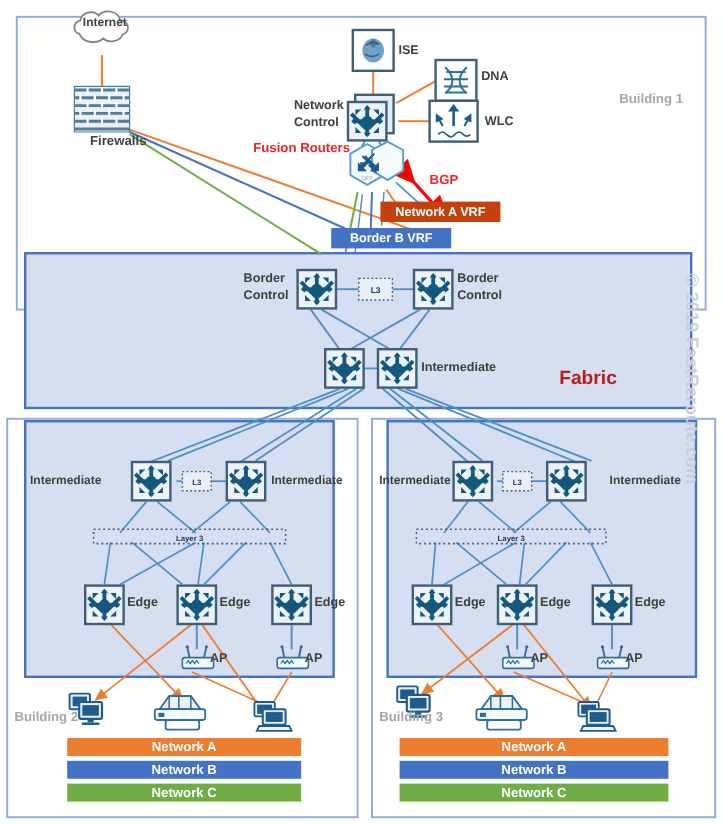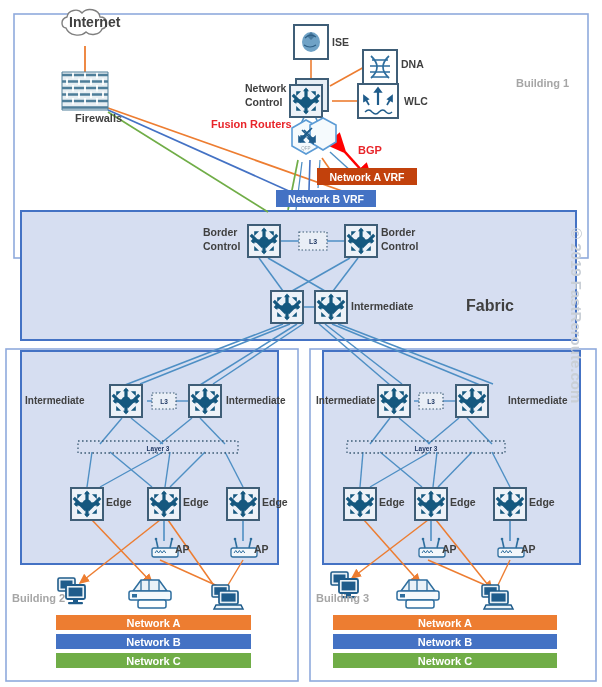--- a/index.html
+++ b/index.html
@@ -8,21 +8,21 @@
   svg.layer{position:absolute;left:0;top:0;width:602px;height:687px;}
   #links{z-index:2;}
   #nodes{z-index:3;}
   .lbl{position:absolute;z-index:5;white-space:nowrap;color:#404040;font-weight:bold;}
   .vrf{position:absolute;z-index:6;color:#ffffff;font-weight:bold;text-align:center;
        display:flex;align-items:center;justify-content:center;}
   .netbar{position:absolute;z-index:6;color:#ffffff;font-weight:bold;text-align:center;
        display:flex;align-items:center;justify-content:center;font-size:11px;}
   .bldg{position:absolute;z-index:5;color:#a6a6a6;font-weight:bold;font-size:11px;}
   .red{color:#e8252a;font-weight:bold;}
-  .fabriclbl{position:absolute;z-index:5;color:#404040;font-weight:bold;font-size:16px;}
+  .fabriclbl{position:absolute;z-index:5;color:#b91c1c;font-weight:bold;font-size:16px;margin-top:10px;}
   .wm{position:absolute;z-index:4;color:#c9cfd6;font-size:15px;font-weight:bold;
       transform:rotate(90deg);transform-origin:left top;white-space:nowrap;}
 </style>
 </head>
 <body>
 
 <div id="stage">
 
   <svg class="layer" id="links" viewBox="0 0 602 687">
     <defs>
@@ -365,35 +365,35 @@
         <use href="#pcIcon"></use>
       </g>
     <g transform="translate(395,577)">
         <use href="#printerIcon"></use>
       </g>
     <g transform="translate(480,583)">
         <use href="#laptopIcon"></use>
       </g>
   </svg>
 
-  <div class="lbl" style="left:69px;top:14px;font-size:14px;">Internet</div>
+  <div class="lbl" style="left:69px;top:14px;font-size:10px;">Internet</div>
   <div class="lbl" style="left:59px;top:112px;font-size:11px;margin-left:16px;">Firewalls</div>
 
   <div class="lbl" style="left:245px;top:82px;font-size:10.5px;">Network</div>
   <div class="lbl" style="left:245px;top:96px;font-size:10.5px;">Control</div>
 
   <div class="lbl red" style="left:211px;top:118px;font-size:11px;">Fusion Routers</div>
   <div class="lbl red" style="left:358px;top:144px;font-size:11px;">BGP</div>
 
   <div class="lbl" style="left:332px;top:36px;font-size:10.5px;">ISE</div>
   <div class="lbl" style="left:401px;top:58px;font-size:10.5px;">DNA</div>
   <div class="lbl" style="left:404px;top:95px;font-size:10.5px;">WLC</div>
 
   <div class="vrf" style="left:317px;top:168px;width:100px;height:17px;background:#c2410c;font-size:10.5px;">Network A VRF</div>
-  <div class="vrf" style="left:276px;top:190px;width:100px;height:17px;background:#4472C4;font-size:10.5px;">Network B VRF</div>
+  <div class="vrf" style="left:276px;top:190px;width:100px;height:17px;background:#4472C4;font-size:10.5px;">Border B VRF</div>
 
   <div class="lbl" style="left:203px;top:226px;font-size:10.5px;">Border</div>
   <div class="lbl" style="left:203px;top:240px;font-size:10.5px;">Control</div>
   <div class="lbl" style="left:381px;top:226px;font-size:10.5px;">Border</div>
   <div class="lbl" style="left:381px;top:240px;font-size:10.5px;">Control</div>
   <div class="lbl" style="left:351px;top:300px;font-size:10.5px;">Intermediate</div>
 
   <div class="fabriclbl" style="left:466px;top:297px;">Fabric</div>
 
   <div class="lbl" style="left:25px;top:395px;font-size:10px;">Intermediate</div>

